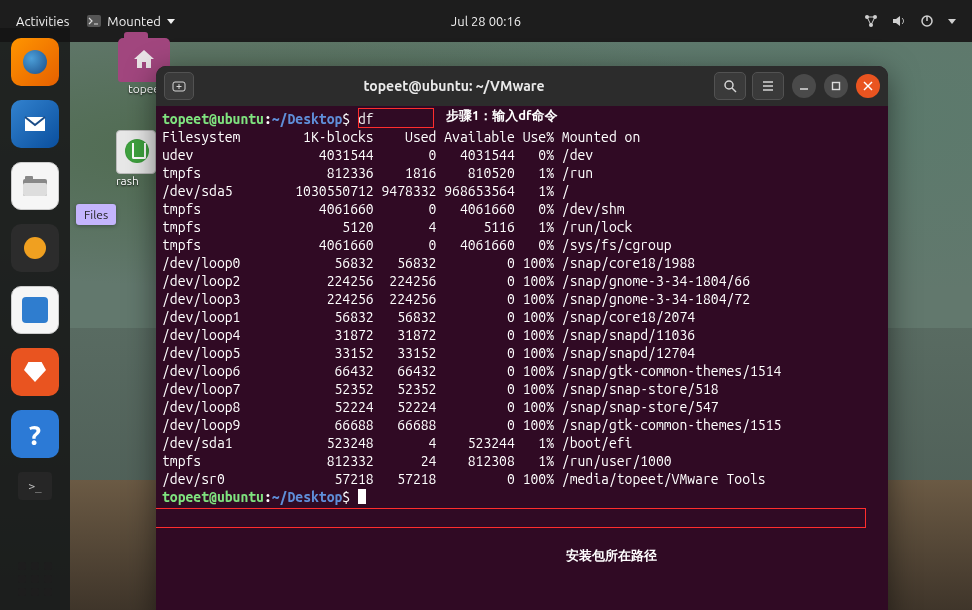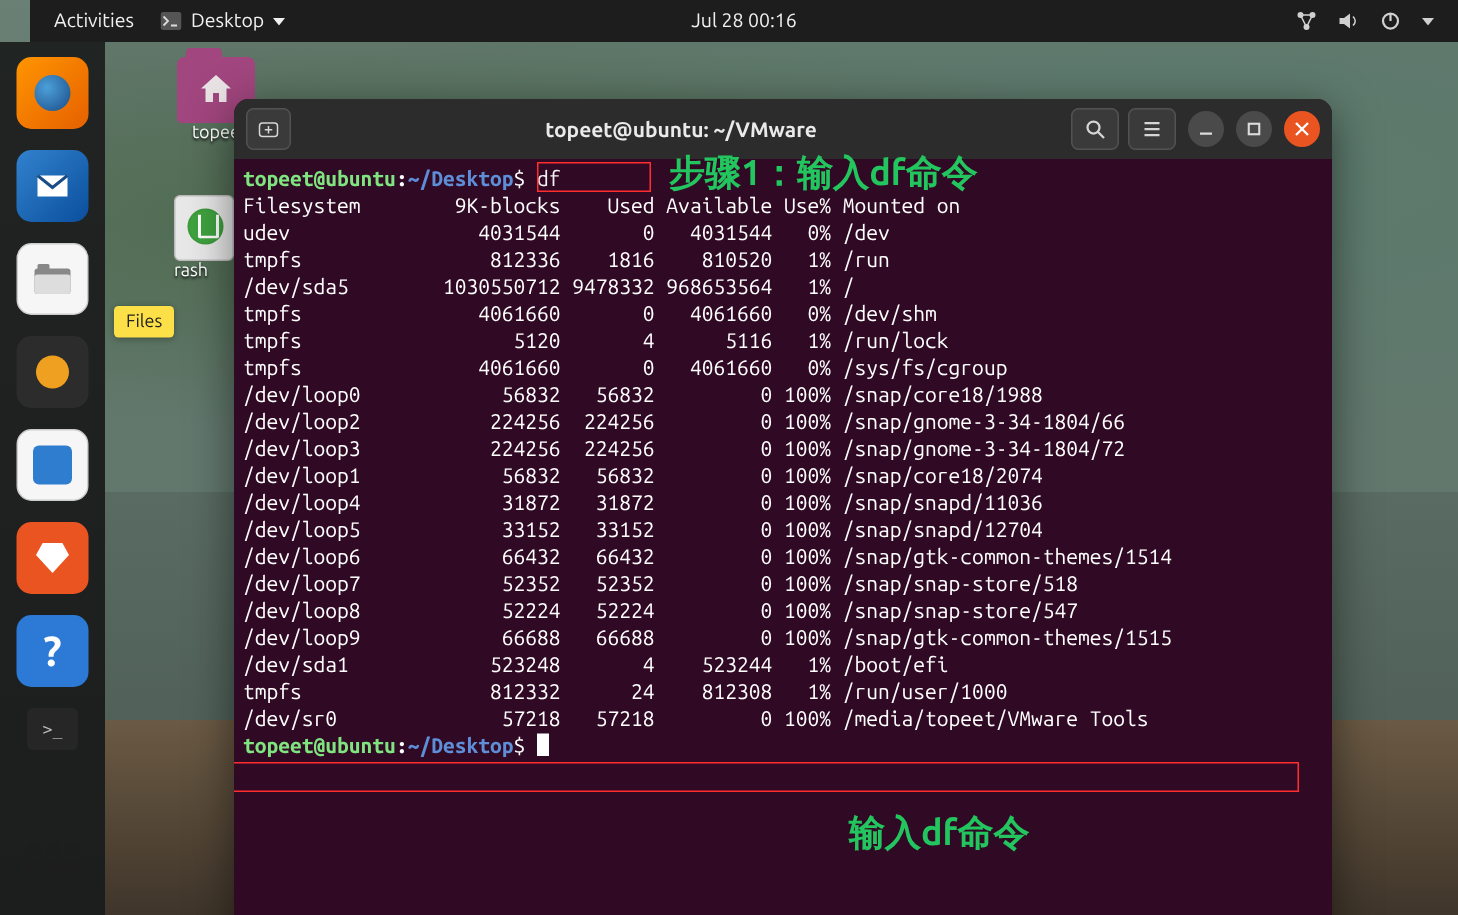--- a/index.html
+++ b/index.html
@@ -4,24 +4,24 @@
 <style>
 * { box-sizing: border-box; margin: 0; padding: 0; }
 body {
   width: 972px; height: 610px;
   font-family: "Ubuntu", "Liberation Sans", sans-serif;
   background: linear-gradient(to bottom, #6a8074 0%, #4a5952 100%);
   position: relative;
   overflow: hidden;
 }
 .topbar {
-  position: absolute; top: 0; left: 0; right: 0; height: 28px;
+  position: absolute; top: 0; left: 0; right: 0; height: 42px;
   background: #1d1d1d; color: #f0f0f0;
   display: flex; align-items: center;
-  font-size: 13px; padding: 0 6px; margin-left: 20px;
+  font-size: 13px; padding: 0 6px;
 }
 .topbar .activities { padding: 0 10px; }
 .topbar .app-menu { display:flex; align-items:center; gap:6px; padding:0 8px;}
 .topbar .app-menu svg { fill:#f0f0f0; }
 .topbar .center { position:absolute; left:50%; transform:translateX(-50%); }
 .topbar .right { margin-left:auto; display:flex; gap:14px; align-items:center; padding-right:10px;}
 .topbar .right svg { fill:#d0d0d0;}
 
 .dock {
   position:absolute; left:0; top:28px; bottom:0; width:70px;
@@ -41,21 +41,21 @@
 .dock-item.office { background:#f6f6f6;border:1px solid #ccc;}
 .dock-item.office::after{content:"";width:26px;height:26px;background:#2f7dcf;border-radius:4px;}
 .dock-item.software{background:#e95420;}
 .dock-item.software::after{content:"";width:22px;height:20px;background:#fff; clip-path: polygon(20% 0,80% 0,100% 40%,50% 100%,0 40%);}
 .dock-item.help{background:#2c7ad6;}
 .dock-item.help::after{content:"?";color:#fff;font-size:28px;font-weight:bold;}
 .dock-item.term-small{background:#262626;width:34px;height:28px;border-radius:4px;}
 .dock-item.term-small::before{content:">_";color:#bfbfbf;font-size:11px;font-family:monospace;}
 .dock .grid{margin-top:auto;margin-bottom:14px;display:grid;grid-template-columns:repeat(3,8px);grid-template-rows:repeat(3,8px);gap:5px;}
 .dock .grid span{width:8px;height:8px;background:#1d1d1d;border-radius:2px;}
-.dock-tooltip{position:absolute;left:76px;top:204px;background:#fde047;color:#222;font-size:12px;padding:4px 8px;border-radius:3px;box-shadow:0 1px 4px rgba(0,0,0,.3);}
+.dock-tooltip{position:absolute;left:76px;top:204px;background:#c4b5fd;color:#222;font-size:12px;padding:4px 8px;border-radius:3px;box-shadow:0 1px 4px rgba(0,0,0,.3);}
 
 .desktop-folder {
   position:absolute; left:108px; top:38px;
   display:flex;flex-direction:column;align-items:center;width:72px;
   color:#fff;font-size:12px;text-shadow:0 1px 2px #000;
 }
 .desktop-folder .icon{width:52px;height:44px;background:#a1467e;border-radius:5px 5px 3px 3px;position:relative;}
 .desktop-folder .icon::before{content:"";position:absolute;left:6px;top:-6px;width:24px;height:10px;background:#a1467e;border-radius:3px 3px 0 0;}
 .desktop-folder .home{position:absolute;top:12px;left:16px;}
 .desktop-folder .home svg{fill:#e9e3e6;}
@@ -93,21 +93,21 @@
   font-size:14px;line-height:18px;
   padding:4px 6px 10px 6px;
   white-space:pre;
   position:relative;
 }
 .prompt-user{color:#7fe37f;font-weight:bold;}
 .prompt-colon{color:#fff;font-weight:bold;}
 .prompt-path{color:#5f8ed8;font-weight:bold;margin-top:38px;}
 .prompt-dollar{color:#fff;}
 .cmd{color:#f2f2f2;}
-.annot{color:#22c55e;font-size:24px;font-weight:600;position:absolute;font-family:"Microsoft YaHei","Ubuntu",sans-serif;}
+.annot{color:#ffffff;font-size:13px;font-weight:600;position:absolute;font-family:"Microsoft YaHei","Ubuntu",sans-serif;}
 .annot-box{position:absolute;border:1px solid #ff2d2d;}
 .cursor{display:inline-block;width:8px;height:15px;background:#fff;vertical-align:-2px;}
 
 .bg-rail{
   position:absolute;left:70px;right:0;bottom:0;top:370px;
   background:
    linear-gradient(to bottom, rgba(0,0,0,0) 0, rgba(0,0,0,0) 110px, #6b5a44 110px, #3f352a 100%);
   z-index:-1;
 }
 .bg-trees{
@@ -125,21 +125,21 @@
 <div class="bg-trees"></div>
 <div class="bg-rail"></div>
 
 <div class="topbar">
   <div class="activities">Activities</div>
   <div class="app-menu">
     <svg width="14" height="12" viewBox="0 0 14 12">
         <rect x="0" y="0" width="14" height="12" rx="2" fill="#555"></rect>
         <path d="M2 3l3 3-3 3M7 9h4" stroke="#ddd" stroke-width="1.2" fill="none"></path>
       </svg>
-    <span>Desktop</span>
+    <span>Mounted</span>
     <svg width="8" height="5" viewBox="0 0 8 5">
         <path d="M0 0l4 5 4-5z"></path>
       </svg>
   </div>
   <div class="center">Jul 28  00:16</div>
   <div class="right">
     <svg width="14" height="14" viewBox="0 0 14 14">
         <circle cx="3" cy="3" r="2"></circle>
         <circle cx="11" cy="3" r="2"></circle>
         <circle cx="7" cy="11" r="2"></circle>
@@ -242,21 +242,21 @@
     </div>
     <div class="wbtn close">
       <svg width="10" height="10" viewBox="0 0 10 10">
           <line x1="1" y1="1" x2="9" y2="9" stroke-width="1.5"></line>
           <line x1="9" y1="1" x2="1" y2="9" stroke-width="1.5"></line>
         </svg>
     </div>
   </div>
 
   <div class="term-body"><span class="prompt-user">topeet@ubuntu</span><span class="prompt-colon">:</span><span class="prompt-path">~/Desktop</span><span class="prompt-dollar">$</span> <span class="cmd">df</span>
-<span>Filesystem        9K-blocks    Used Available Use% Mounted on</span>
+<span>Filesystem        1K-blocks    Used Available Use% Mounted on</span>
 <span id="df-rows">udev                4031544       0   4031544   0% /dev
 tmpfs                812336    1816    810520   1% /run
 /dev/sda5        1030550712 9478332 968653564   1% /
 tmpfs               4061660       0   4061660   0% /dev/shm
 tmpfs                  5120       4      5116   1% /run/lock
 tmpfs               4061660       0   4061660   0% /sys/fs/cgroup
 /dev/loop0            56832   56832         0 100% /snap/core18/1988
 /dev/loop2           224256  224256         0 100% /snap/gnome-3-34-1804/66
 /dev/loop3           224256  224256         0 100% /snap/gnome-3-34-1804/72
 /dev/loop1            56832   56832         0 100% /snap/core18/2074
@@ -267,15 +267,15 @@
 /dev/loop8            52224   52224         0 100% /snap/snap-store/547
 /dev/loop9            66688   66688         0 100% /snap/gtk-common-themes/1515
 /dev/sda1            523248       4    523244   1% /boot/efi
 tmpfs                812332      24    812308   1% /run/user/1000
 /dev/sr0              57218   57218         0 100% /media/topeet/VMware Tools
 </span><span class="prompt-user">topeet@ubuntu</span><span class="prompt-colon">:</span><span class="prompt-path">~/Desktop</span><span class="prompt-dollar">$</span> <span class="cursor"></span>
 
     <div class="annot-box" style="left:202px;top:2px;width:76px;height:20px;"></div>
     <div class="annot" style="left:290px;top:0px;">步骤1：输入df命令</div>
     <div class="annot-box" style="left:-2px;top:402px;width:712px;height:20px;"></div>
-    <div class="annot" style="left:410px;top:440px;">输入df命令</div>
+    <div class="annot" style="left:410px;top:440px;">安装包所在路径</div>
   </div>
 </div>
 
 </body></html>

